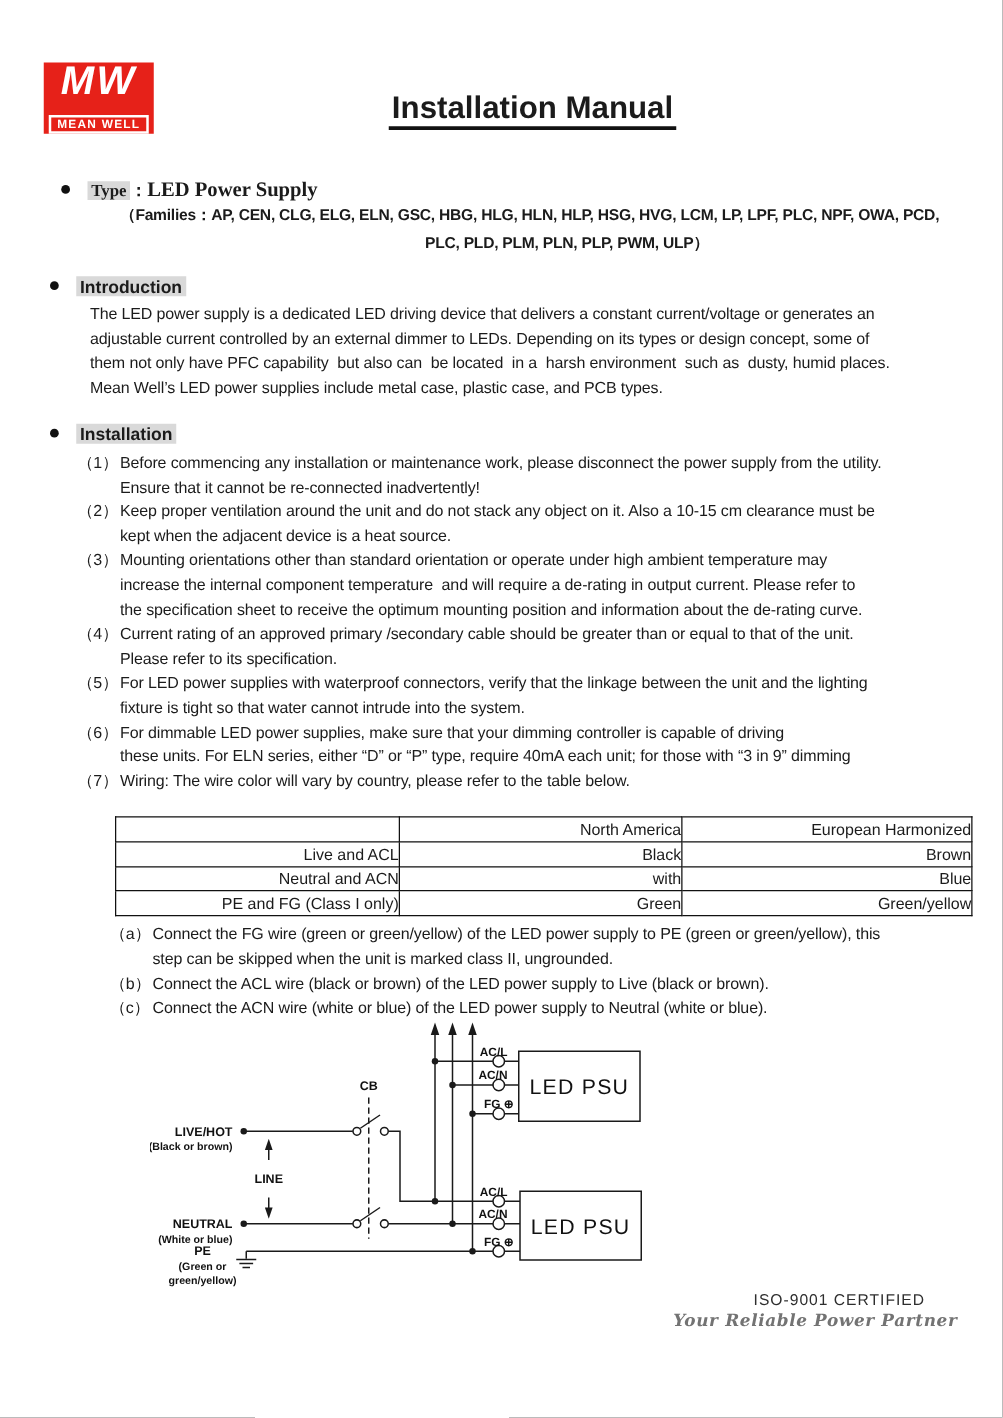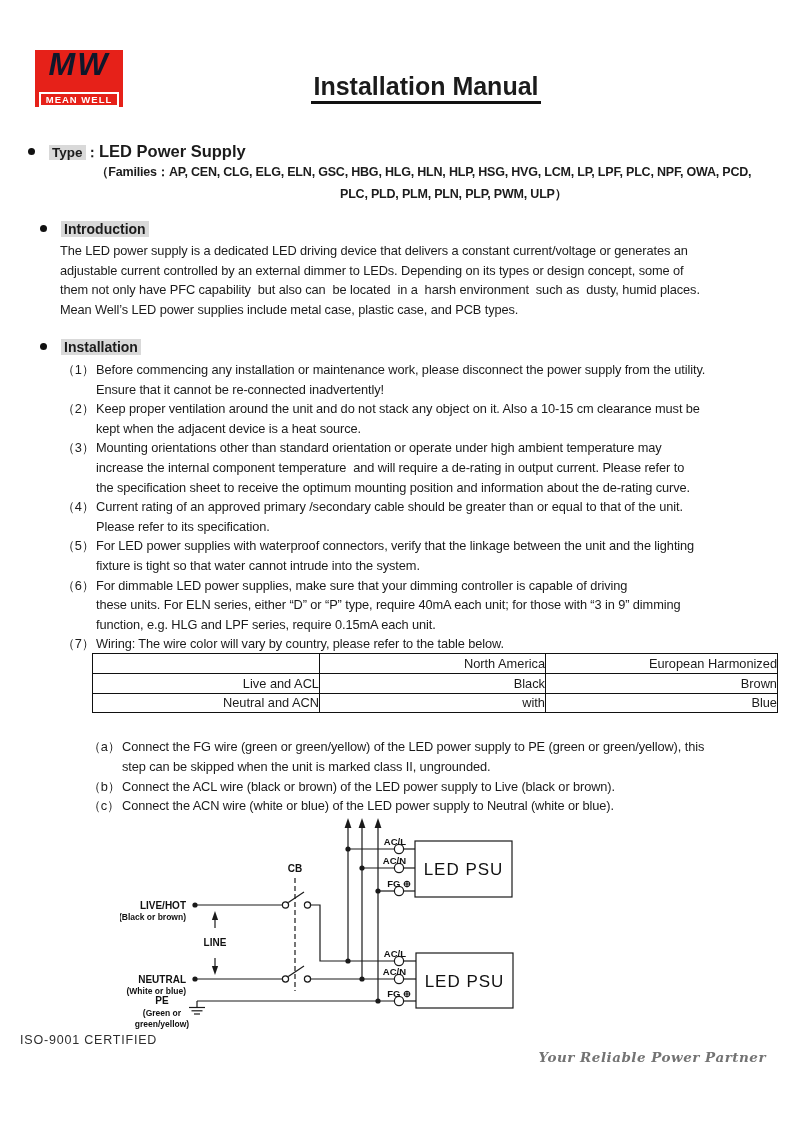--- a/index.html
+++ b/index.html
@@ -2,44 +2,44 @@
 <html><head>
 <meta charset="utf-8">
 <style>
   html,body{margin:0;padding:0;background:#888;}
   .page{position:relative;width:802px;height:1134px;background:#ffffff;margin:0 auto;
         font-family:"Liberation Sans",sans-serif;color:#1b1b1b;overflow:hidden;}
 
   
   .logo{position:absolute;left:35px;top:50px;width:88px;height:57px;background:#e62119;
         display:flex;flex-direction:column;align-items:center;justify-content:center;}
-  .logo-mw{color:#0f172a;font-style:italic;font-weight:700;font-size:32px;line-height:28px;letter-spacing:2px;}
+  .logo-mw{color:#ffffff;font-style:italic;font-weight:700;font-size:32px;line-height:28px;letter-spacing:2px;}
   .logo-name{width:76px;height:15px;border:2px solid #fff;color:#fff;font-size:9.5px;font-weight:700;
         display:flex;align-items:center;justify-content:center;letter-spacing:1px;margin-top:14px;text-align:center;}
 
   
   .title{position:absolute;left:50px;top:72px;width:752px;text-align:center;
          font-size:25px;font-weight:700;}
   .title span{border-bottom:3px solid #111;padding:0 2px 1px 2px;margin-top:36px;}
 
   .bullet{display:inline-block;width:7px;height:7px;border-radius:50%;background:#111;
           margin-right:14px;vertical-align:2px;}
   .hl{background:#d9d9d9;padding:0 3px;}
 
-  .type-row{position:absolute;left:28px;top:142px;font-size:13.5px;font-weight:700;}
+  .type-row{position:absolute;left:49px;top:142px;font-size:13.5px;font-weight:700;font-family:Liberation Serif, serif;}
   .type-value{font-size:16.5px;}
   .fam{position:absolute;font-weight:700;font-size:12.5px;letter-spacing:-0.2px;white-space:pre;}
   #fam1{left:96px;top:164px;}
   #fam2{left:340px;top:186px;}
 
   .sec-head{position:absolute;left:40px;font-size:14px;font-weight:700;}
   #intro-head{top:221px;}
   #install-head{top:339px;}
 
-  .plines{position:absolute;left:60px;font-size:12.8px;letter-spacing:-0.1px;line-height:19.6px;}
+  .plines{position:absolute;left:72px;font-size:12.8px;letter-spacing:-0.1px;line-height:19.6px;}
   #intro-lines{top:241px;}
   .tline{white-space:pre;}
 
   .items{position:absolute;left:62px;top:360px;font-size:12.8px;letter-spacing:-0.1px;line-height:19.6px;}
   .item{display:flex;}
   .marker{flex:0 0 34px;white-space:pre;}
   .itext{flex:1 1 auto;}
 
   .substeps{position:absolute;left:88px;top:737px;font-size:12.8px;letter-spacing:-0.1px;line-height:19.8px;}
 
@@ -48,22 +48,22 @@
              font-size:12.8px;padding:0;}
   .wtable .c1{width:226px;} .wtable .c2{width:225px;} .wtable .c3{width:231px;}
 
   .diagram{position:absolute;left:120px;top:815px;}
   .diagram text{font-family:"Liberation Sans",sans-serif;fill:#111;}
   .dlab{font-size:10px;font-weight:700;}
   .dsub{font-size:8.5px;font-weight:700;}
   .dterm{font-size:9.5px;font-weight:700;}
   .dpsu{font-size:17px;letter-spacing:1px;}
 
-  .footer-iso{position:absolute;top:1033px;left:0;width:740px;
-              font-size:12.5px;letter-spacing:0.8px;color:#2e2e2e;padding-left:20px;}
+  .footer-iso{position:absolute;top:1033px;left:0;width:740px;text-align:right;
+              font-size:12.5px;letter-spacing:0.8px;color:#2e2e2e;}
   .footer-slogan{position:absolute;top:1049px;left:0;width:766px;text-align:right;
               font-family:"DejaVu Serif",serif;font-style:italic;font-weight:700;
               font-size:13.5px;letter-spacing:0.5px;color:#737373;}
 </style>
 </head>
 <body>
 
 <div class="page">
 
   <div class="logo">
@@ -127,21 +127,20 @@
       <div class="itext">
         <div class="tline">For LED power supplies with waterproof connectors, verify that the linkage between the unit and the lighting</div>
         <div class="tline">fixture is tight so that water cannot intrude into the system.</div>
       </div>
     </div>
     <div class="item">
       <span class="marker">（6）</span>
       <div class="itext">
         <div class="tline">For dimmable LED power supplies, make sure that your dimming controller is capable of driving</div>
         <div class="tline">these units. For ELN series, either “D” or “P” type, require 40mA each unit; for those with “3 in 9” dimming</div>
-        <div class="tline">function, e.g. HLG and LPF series, require 0.15mA each unit.</div>
       </div>
     </div>
     <div class="item">
       <span class="marker">（7）</span>
       <div class="itext">
         <div class="tline">Wiring: The wire color will vary by country, please refer to the table below.</div>
       </div>
     </div>
   </div>
 
@@ -154,20 +153,25 @@
     </tr>
     <tr>
       <td>Live and ACL</td>
       <td>Black</td>
       <td>Brown</td>
     </tr>
     <tr>
       <td>Neutral and ACN</td>
       <td>with</td>
       <td>Blue</td>
+    </tr>
+    <tr>
+      <td>PE and FG (Class I only)</td>
+      <td>Green</td>
+      <td>Green/yellow</td>
     </tr>
   </tbody>
     </table>
 
   <div class="substeps">
     <div class="item">
       <span class="marker">（a）</span>
       <div class="itext">
         <div class="tline">Connect the FG wire (green or green/yellow) of the LED power supply to PE (green or green/yellow), this</div>
         <div class="tline">step can be skipped when the unit is marked class II, ungrounded.</div>

